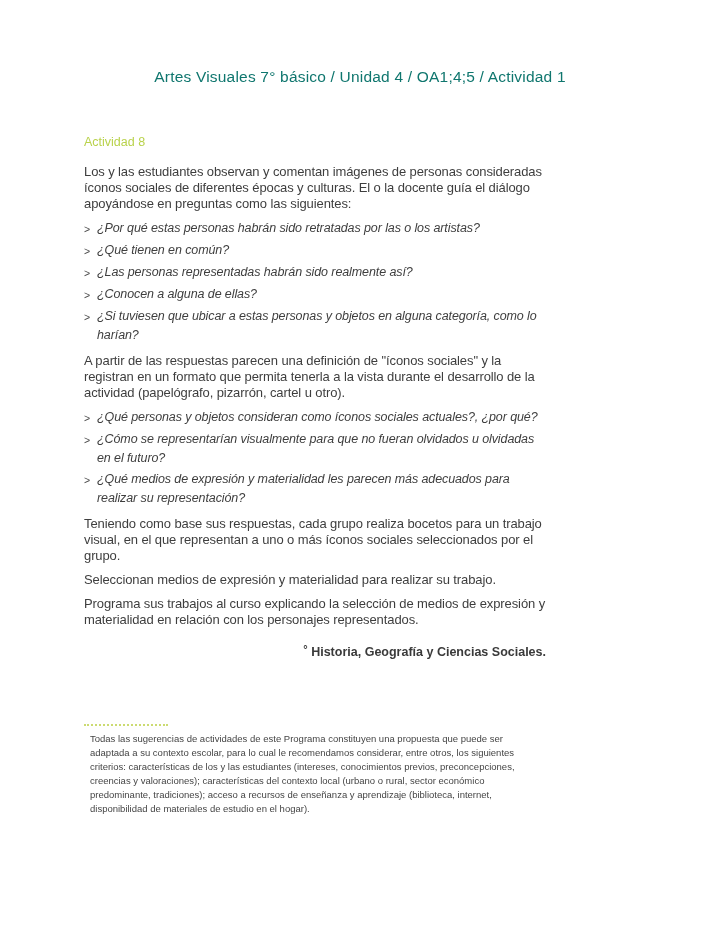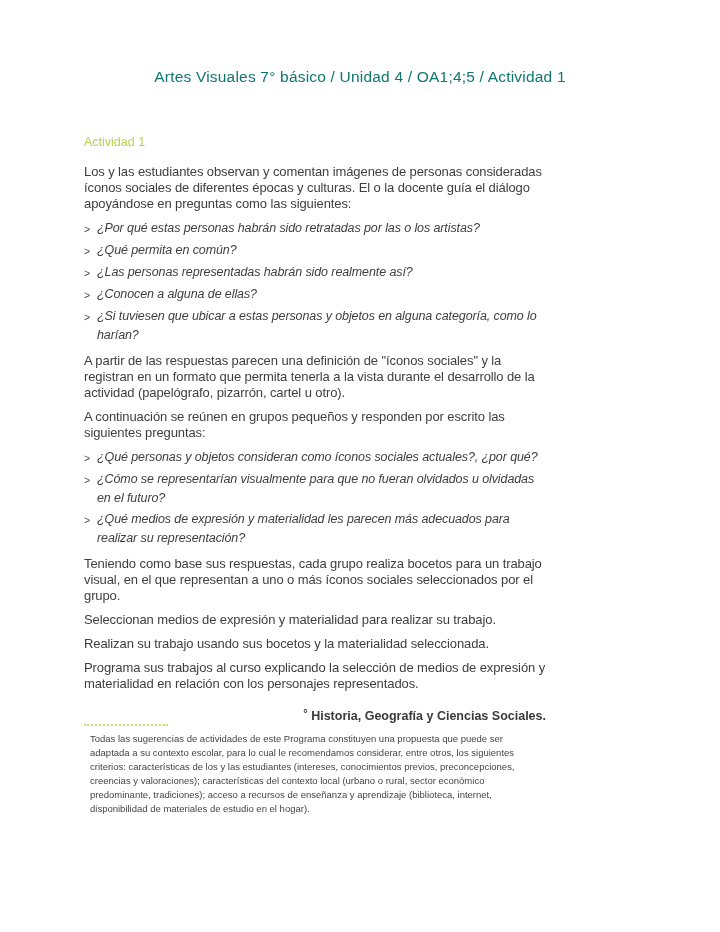--- a/index.html
+++ b/index.html
@@ -107,71 +107,69 @@
 </style>
 </head>
 <body>
 
 <div class="page">
 
   <h1 class="doc-title">Artes Visuales 7° básico / Unidad 4 / OA1;4;5 / Actividad 1</h1>
 
   <div class="content">
 
-    <h2 class="activity-heading">Actividad 1</h2>
+    <h2 class="activity-heading">Actividad 8</h2>
 
     <p class="body-par">Los y las estudiantes observan y comentan imágenes de personas consideradas íconos sociales de diferentes épocas y culturas. El o la docente guía el diálogo apoyándose en preguntas como las siguientes:</p>
 
     <ul class="question-list">
       <li>
         <span class="marker">&gt;</span>
         <span class="q-text">¿Por qué estas personas habrán sido retratadas por las o los artistas?</span>
       </li>
       <li>
         <span class="marker">&gt;</span>
-        <span class="q-text">¿Qué permita en común?</span>
+        <span class="q-text">¿Qué tienen en común?</span>
       </li>
       <li>
         <span class="marker">&gt;</span>
         <span class="q-text">¿Las personas representadas habrán sido realmente así?</span>
       </li>
       <li>
         <span class="marker">&gt;</span>
         <span class="q-text">¿Conocen a alguna de ellas?</span>
       </li>
       <li>
         <span class="marker">&gt;</span>
         <span class="q-text">¿Si tuviesen que ubicar a estas personas y objetos en alguna categoría, como lo harían?</span>
       </li>
     </ul>
 
     <p class="body-par gap-before">A partir de las respuestas parecen una definición de "íconos sociales" y la registran en un formato que permita tenerla a la vista durante el desarrollo de la actividad (papelógrafo, pizarrón, cartel u otro).</p>
 
-    <p class="body-par gap-before">A continuación se reúnen en grupos pequeños y responden por escrito las siguientes preguntas:</p>
 
     <ul class="question-list">
       <li>
         <span class="marker">&gt;</span>
         <span class="q-text">¿Qué personas y objetos consideran como íconos sociales actuales?, ¿por qué?</span>
       </li>
       <li>
         <span class="marker">&gt;</span>
         <span class="q-text">¿Cómo se representarían visualmente para que no fueran olvidados u olvidadas en el futuro?</span>
       </li>
       <li>
         <span class="marker">&gt;</span>
         <span class="q-text">¿Qué medios de expresión y materialidad les parecen más adecuados para realizar su representación?</span>
       </li>
     </ul>
 
     <p class="body-par gap-before">Teniendo como base sus respuestas, cada grupo realiza bocetos para un trabajo visual, en el que representan a uno o más íconos sociales seleccionados por el grupo.</p>
 
     <p class="body-par gap-before">Seleccionan medios de expresión y materialidad para realizar su trabajo.</p>
 
-    <p class="body-par gap-before">Realizan su trabajo usando sus bocetos y la materialidad seleccionada.</p>
 
     <p class="body-par gap-before">Programa sus trabajos al curso explicando la selección de medios de expresión y materialidad en relación con los personajes representados.</p>
 
     <p class="bold-note"><span class="sup">°</span> <span>Historia, Geografía y Ciencias Sociales.</span></p>
 
   </div>
 
   <div class="footnote-block">
     <div class="footnote-separator"></div>
     <p class="footnote-text">Todas las sugerencias de actividades de este Programa constituyen una propuesta que puede ser adaptada a su contexto escolar, para lo cual le recomendamos considerar, entre otros, los siguientes criterios: características de los y las estudiantes (intereses, conocimientos previos, preconcepciones, creencias y valoraciones); características del contexto local (urbano o rural, sector económico predominante, tradiciones); acceso a recursos de enseñanza y aprendizaje (biblioteca, internet, disponibilidad de materiales de estudio en el hogar).</p>

